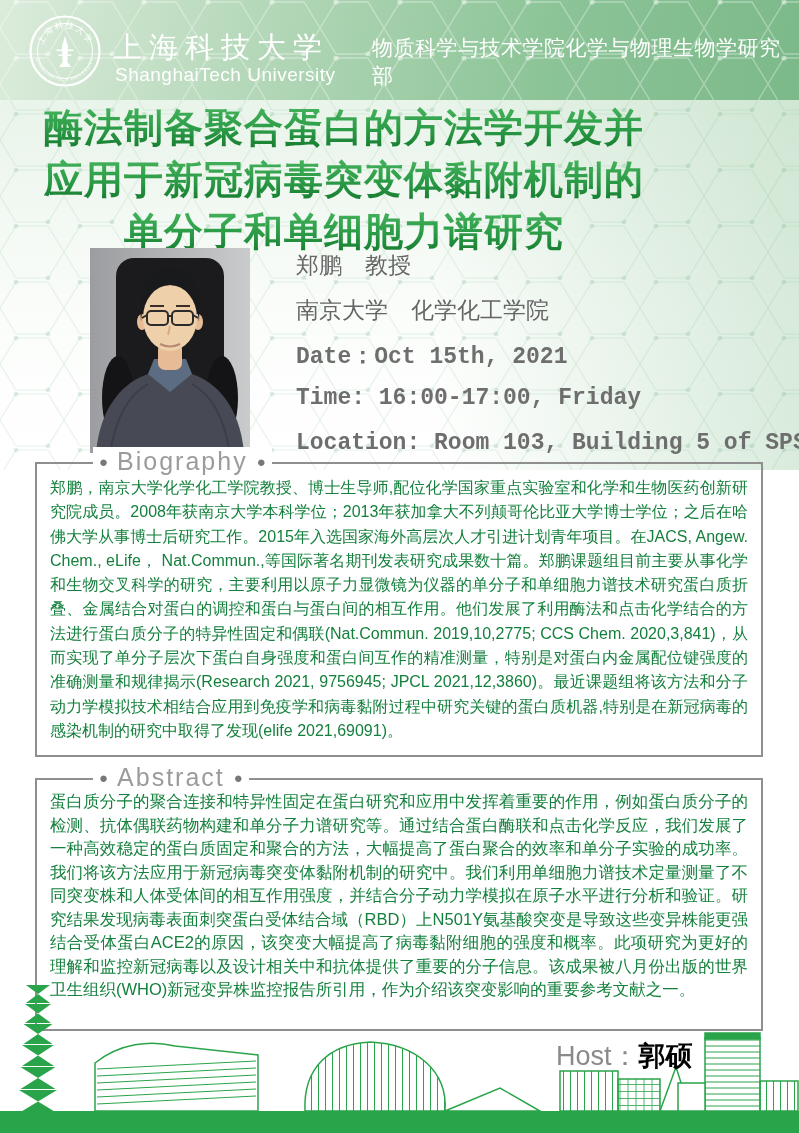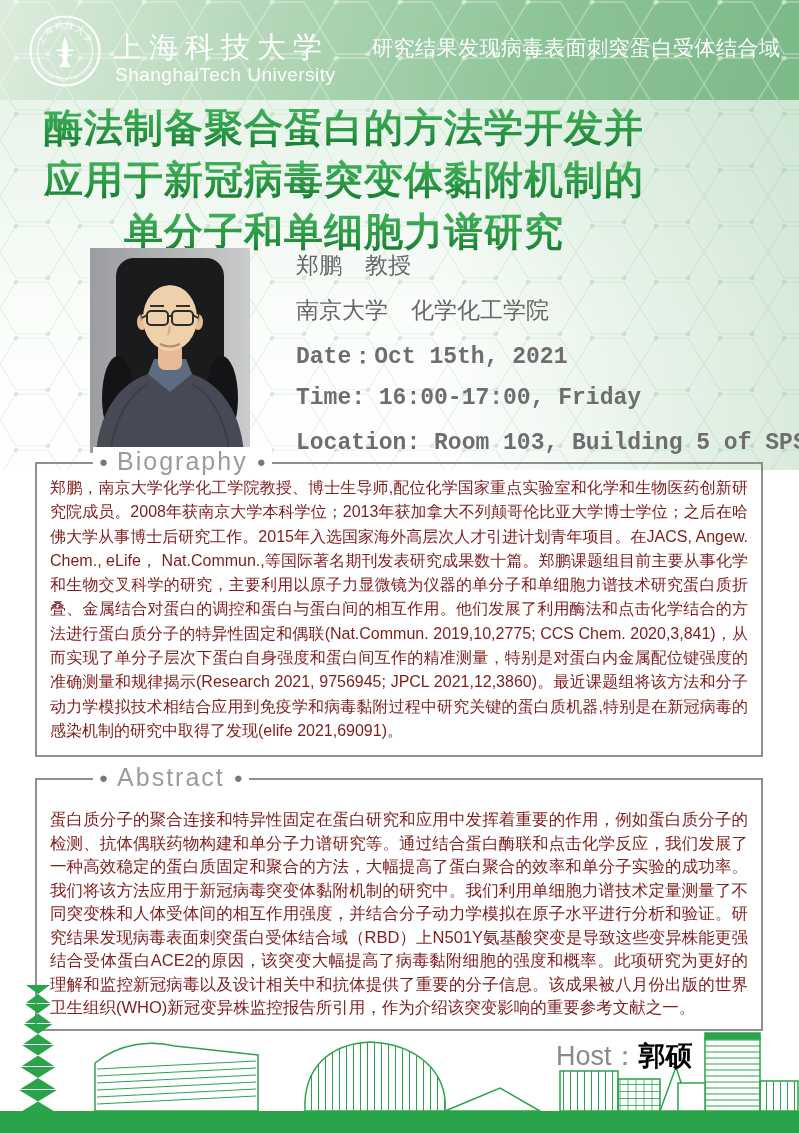--- a/index.html
+++ b/index.html
@@ -40,24 +40,24 @@
   .box{position:absolute;left:35px;width:728px;border:2px solid #8f8f8f;box-sizing:border-box;background:transparent;}
   .box-bio{top:462px;height:295px;}
   .box-abs{top:778px;height:253px;}
   .box-heading{
     position:absolute;left:56px;top:-17px;display:flex;align-items:center;gap:9px;
     background:#ffffff;padding:0 6px;
   }
   .box-heading .dot{color:#787878;font-size:15px;line-height:1;}
   .box-heading .htxt{font-size:25px;color:#9b9b9b;letter-spacing:2px;}
   .box-text{
-    padding:12px 13px 0 13px;font-size:16px;line-height:24.3px;color:#7f1d1d;
+    padding:12px 13px 0 13px;font-size:16px;line-height:24.3px;color:#15803d;
     text-align:justify;
   }
-  .box-abs .box-text{font-size:16.5px;line-height:23.5px;padding-top:28px;}
+  .box-abs .box-text{font-size:16.5px;line-height:23.5px;padding-top:10px;}
   
   .skyline{position:absolute;left:0;top:983px;width:799px;height:150px;}
   .host{position:absolute;left:556px;top:1038px;font-size:27px;white-space:pre;}
   .host .hl{color:#8a8a8a;}
   .host .hn{color:#000000;font-weight:700;}
 </style>
 </head>
 <body>
 
 <div class="poster">
@@ -95,21 +95,21 @@
     </text>
     <g>
       <path d="M37,22 L40,32 L39.4,48 L43,53 L31,53 L34.6,48 L34,32 Z" fill="#ffffff"></path>
       <rect x="28.5" y="35.5" width="17" height="1.6" fill="#ffffff"></rect>
       <rect x="30.5" y="40.5" width="13" height="1.4" fill="#ffffff"></rect>
     </g>
   </svg>
 
   <div class="univ-cn">上海科技大学</div>
   <div class="univ-en">ShanghaiTech University</div>
-  <div class="div-cn">研究结果发现病毒表面刺突蛋白受体结合域</div>
+  <div class="div-cn">物质科学与技术学院化学与物理生物学研究部</div>
 
   <div class="title">
     <span class="tline">酶法制备聚合蛋白的方法学开发并</span><br>
     <span class="tline">应用于新冠病毒突变体黏附机制的</span><br>
     <span class="tline">单分子和单细胞力谱研究</span>
   </div>
 
   <svg class="photo" viewBox="0 0 160 205">
     <defs>
       <linearGradient id="pbg" x1="0" y1="0" x2="1" y2="0">

